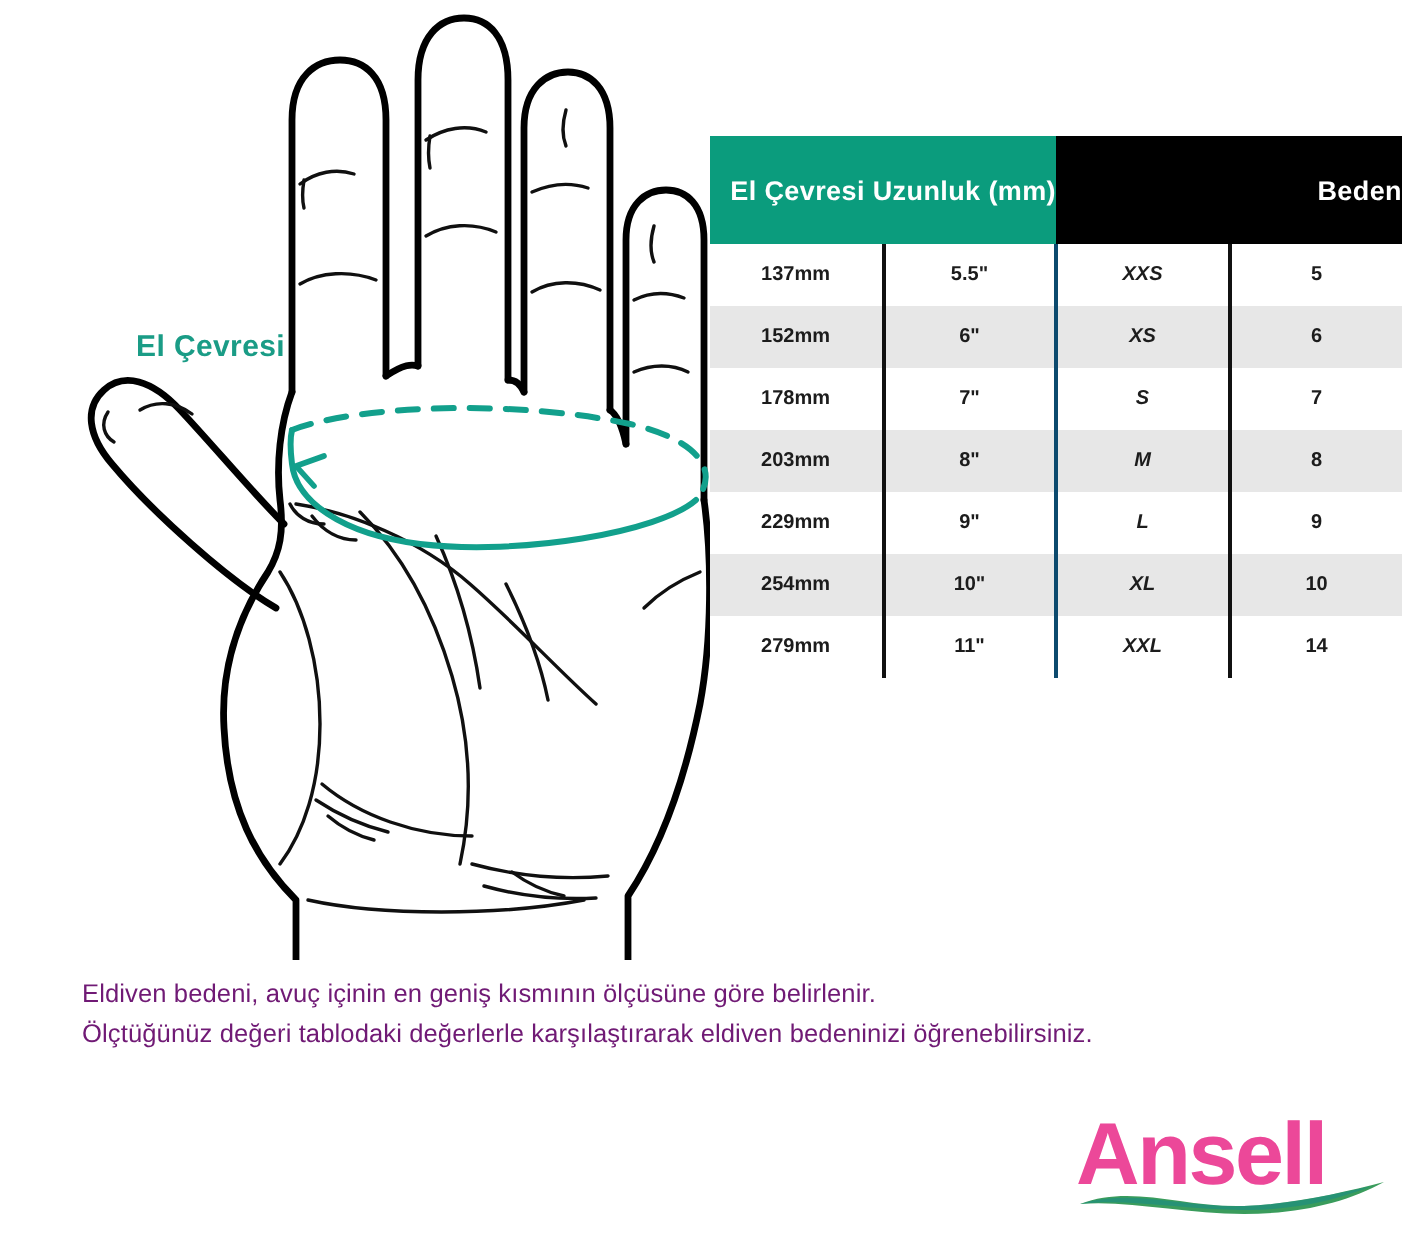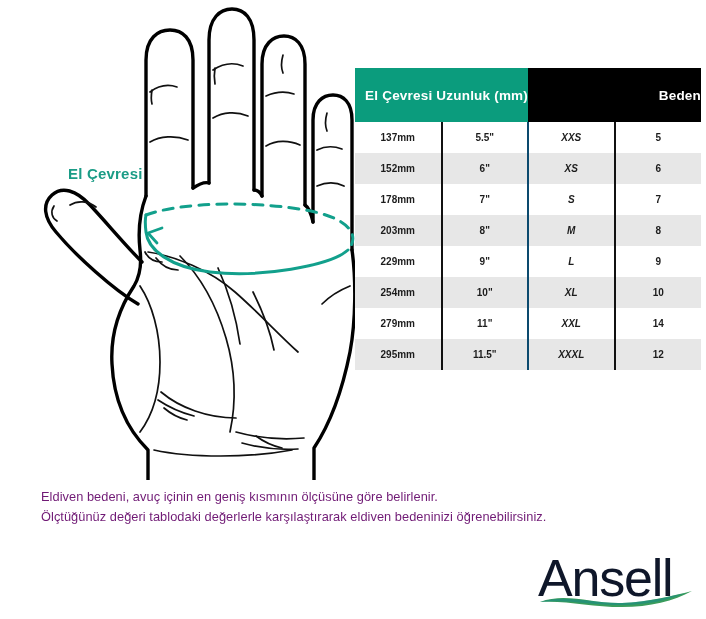--- a/index.html
+++ b/index.html
@@ -105,23 +105,23 @@
     position: absolute;
     left: 536px;
     top: 556px;
     width: 160px;
     height: 52px;
   }
   .logo-word {
     position: absolute;
     left: 2px;
     top: 0px;
-    font-size: 52px;
-    font-weight: 400;
-    color: #0f172a;
+    font-size: 44px;
+    font-weight: 700;
+    color: #ec4899;
     letter-spacing: -1.2px;
     line-height: 44px;
   }
   .logo-swoosh {
     position: absolute;
     left: 0px;
     top: 32px;
     width: 160px;
     height: 20px;
   }
@@ -246,26 +246,20 @@
             <td class="c-in">10"</td>
             <td class="c-sz">XL</td>
             <td class="c-nm">10</td>
           </tr>
           <tr>
             <td class="c-mm">279mm</td>
             <td class="c-in">11"</td>
             <td class="c-sz">XXL</td>
             <td class="c-nm">14</td>
           </tr>
-          <tr class="alt">
-            <td class="c-mm">295mm</td>
-            <td class="c-in">11.5"</td>
-            <td class="c-sz">XXXL</td>
-            <td class="c-nm">12</td>
-          </tr>
         </tbody>
     </table>
   </div>
 
   <div id="note">
     <div>Eldiven bedeni, avuç içinin en geniş kısmının ölçüsüne göre belirlenir.</div>
     <div>Ölçtüğünüz değeri tablodaki değerlerle karşılaştırarak eldiven bedeninizi öğrenebilirsiniz.</div>
   </div>
 
   <div id="ansell-logo">

